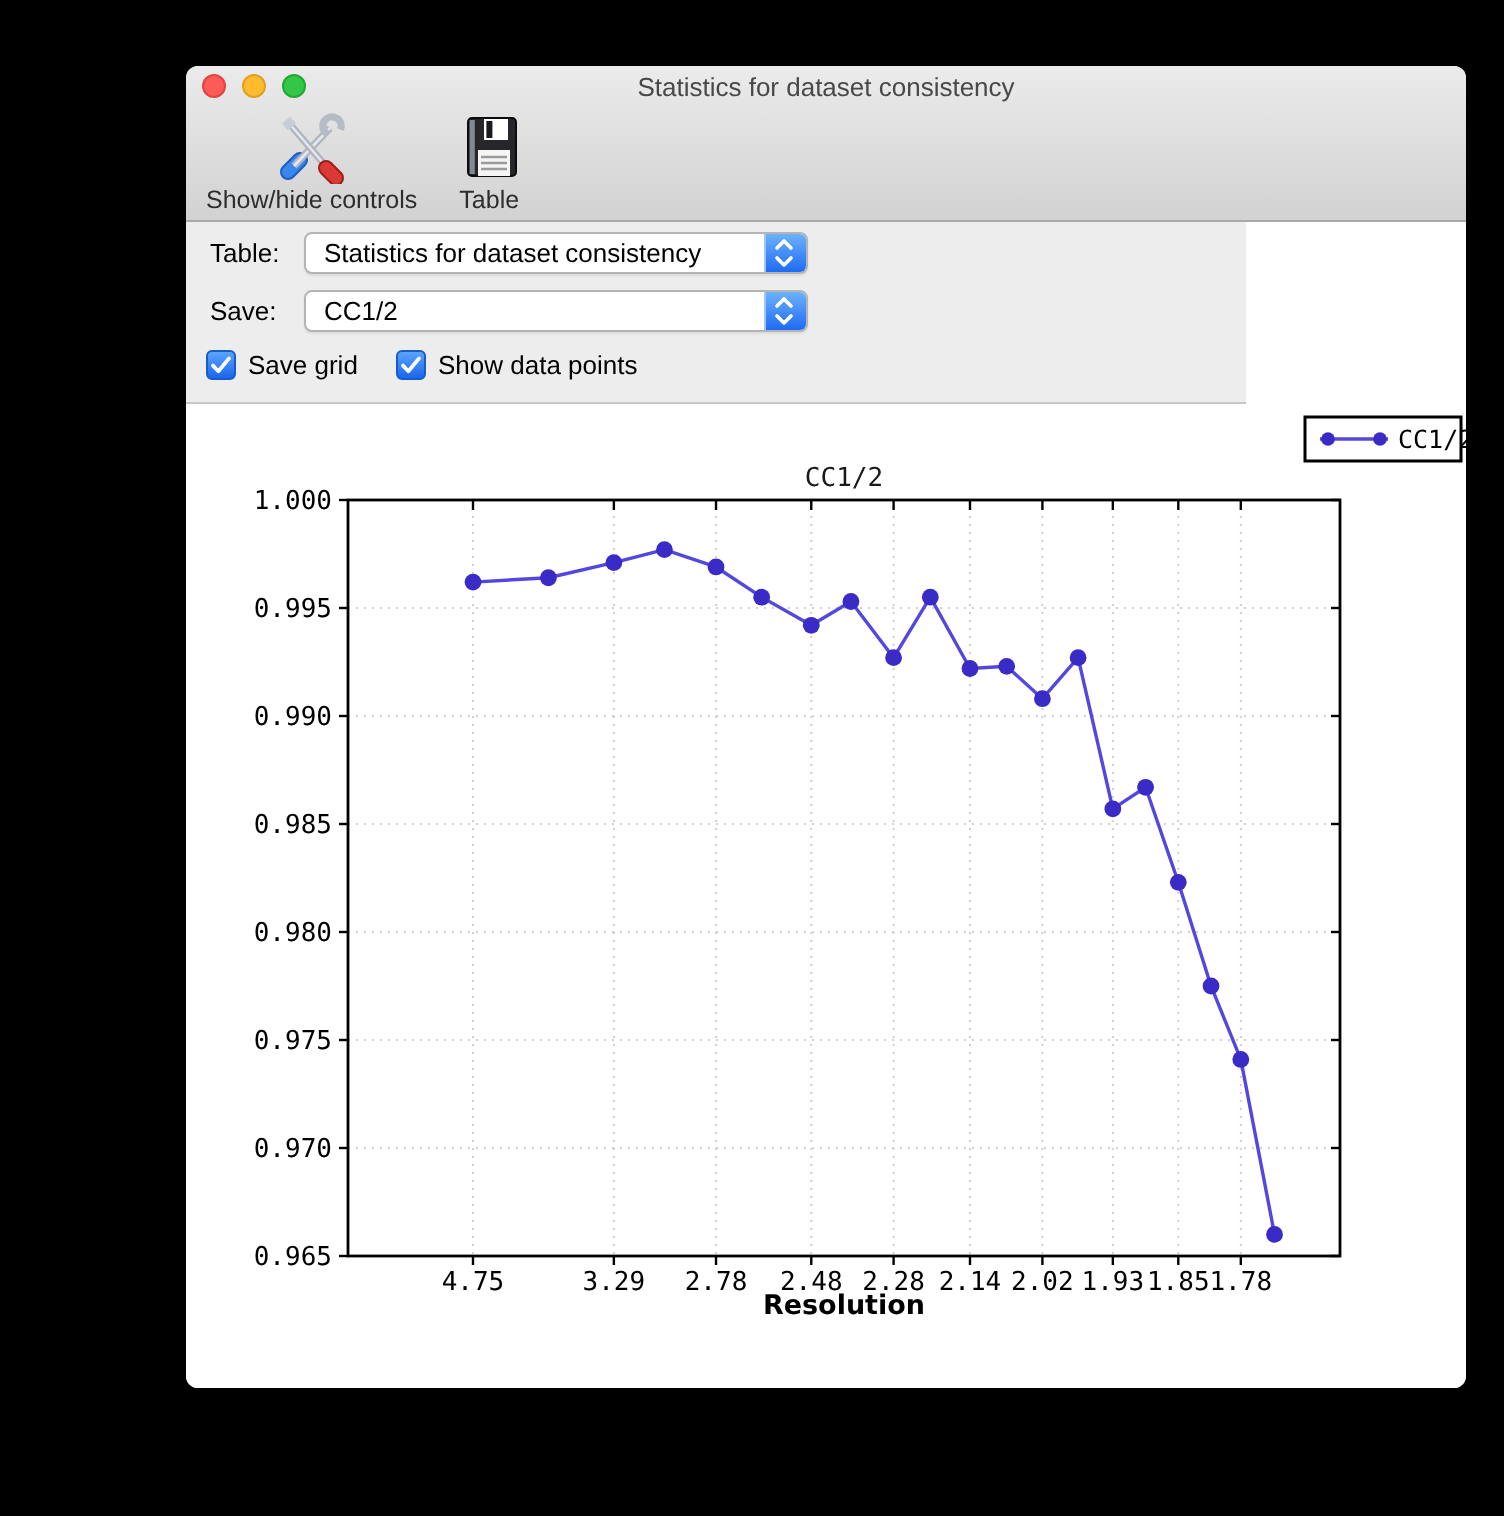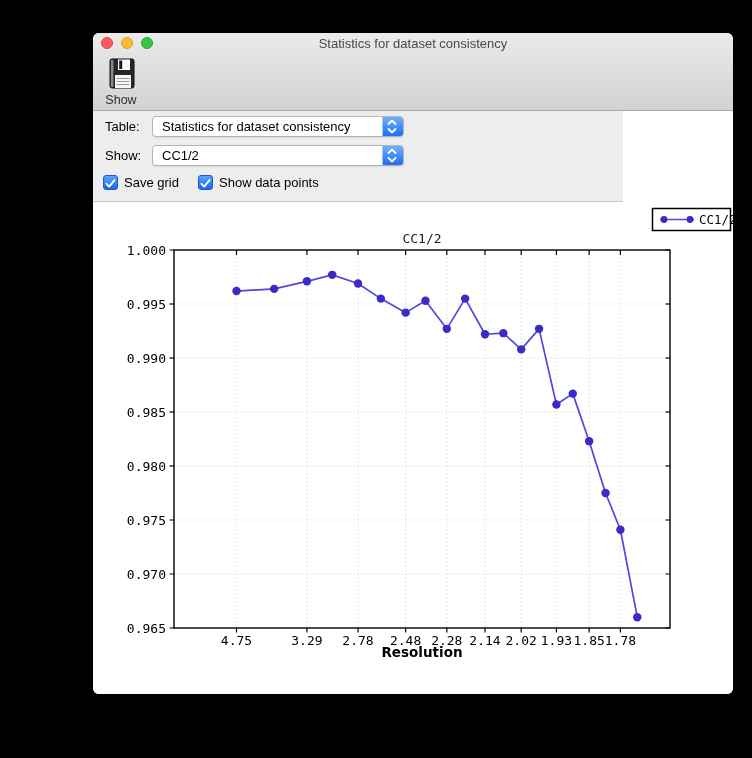--- a/index.html
+++ b/index.html
@@ -72,49 +72,66 @@
 
   <div class="header">
     <div class="traffic">
       <div class="light red"></div>
       <div class="light yellow"></div>
       <div class="light green"></div>
     </div>
     <div class="window-title">Statistics for dataset consistency</div>
 
     <div class="toolbar">
+      <div class="toolbar-item">
+        <svg class="ticon" viewBox="0 0 36 36">
+
+          <line x1="6" y1="30" x2="12" y2="24" stroke="#1b5fc0" stroke-width="8" stroke-linecap="round"></line>
+          <line x1="6" y1="30" x2="12" y2="24" stroke="#3b86ec" stroke-width="6" stroke-linecap="round"></line>
+          <line x1="9" y1="27" x2="27" y2="8" stroke="#aeb5bf" stroke-width="3.6"></line>
+          <line x1="9" y1="27" x2="27" y2="8" stroke="#e3e7ec" stroke-width="1.4"></line>
+          <circle cx="28" cy="7" r="4.6" fill="none" stroke="#b6bcc6" stroke-width="3.6" stroke-dasharray="21 8" transform="rotate(120 28 7)"></circle>
+
+          <line x1="6" y1="5" x2="24" y2="26" stroke="#aeb5bf" stroke-width="3.6"></line>
+          <line x1="6" y1="5" x2="24" y2="26" stroke="#e3e7ec" stroke-width="1.3"></line>
+          <line x1="5" y1="4" x2="8" y2="7.5" stroke="#c9ced6" stroke-width="5.4"></line>
+          <line x1="25" y1="28" x2="30" y2="33" stroke="#9c1f1c" stroke-width="8" stroke-linecap="round"></line>
+          <line x1="25" y1="28" x2="30" y2="33" stroke="#da3a33" stroke-width="6" stroke-linecap="round"></line>
+        </svg>
+        <div class="tlabel">Show/hide controls</div>
+      </div>
       <div class="toolbar-item">
         <svg class="ticon" viewBox="0 0 36 36">
           <rect x="7" y="3" width="24" height="29" rx="2" fill="#26262b" stroke="#0c0c0e" stroke-width="1"></rect>
           <rect x="7.8" y="4" width="2.6" height="27" fill="#84888f"></rect>
           <rect x="15" y="3.5" width="12" height="10.5" fill="#ffffff"></rect>
           <rect x="16.2" y="4.5" width="3" height="8.5" fill="#1a1a1d"></rect>
           <rect x="12" y="19" width="16" height="13" fill="#f5f5f5"></rect>
           <line x1="13.5" y1="22.5" x2="26.5" y2="22.5" stroke="#9a9a9a" stroke-width="1.2"></line>
           <line x1="13.5" y1="25.5" x2="26.5" y2="25.5" stroke="#9a9a9a" stroke-width="1.2"></line>
           <line x1="13.5" y1="28.5" x2="26.5" y2="28.5" stroke="#9a9a9a" stroke-width="1.2"></line>
         </svg>
-        <div class="tlabel">Show</div>
+        <div class="tlabel">Table</div>
       </div>
     </div>
   </div>
 
   <div class="controls">
     <div class="ctl-label" style="left:12px;top:8px;">Table:</div>
     <div class="select" style="left:59px;top:5px;">
       <div class="sel-text">Statistics for dataset consistency</div>
       <div class="stepper">
         <svg width="18" height="19" viewBox="0 0 18 19">
           <polyline points="5.5,7 9,3.5 12.5,7" fill="none" stroke="#fff" stroke-width="1.8" stroke-linecap="round" stroke-linejoin="round"></polyline>
           <polyline points="5.5,12 9,15.5 12.5,12" fill="none" stroke="#fff" stroke-width="1.8" stroke-linecap="round" stroke-linejoin="round"></polyline>
         </svg>
       </div>
     </div>
 
-    <div class="ctl-label" style="left:12px;top:37px;">Show:</div>
+    <div class="ctl-label" style="left:12px;top:37px;">Save:</div>
     <div class="select" style="left:59px;top:34px;">
       <div class="sel-text">CC1/2</div>
       <div class="stepper">
         <svg width="18" height="19" viewBox="0 0 18 19">
           <polyline points="5.5,7 9,3.5 12.5,7" fill="none" stroke="#fff" stroke-width="1.8" stroke-linecap="round" stroke-linejoin="round"></polyline>
           <polyline points="5.5,12 9,15.5 12.5,12" fill="none" stroke="#fff" stroke-width="1.8" stroke-linecap="round" stroke-linejoin="round"></polyline>
         </svg>
       </div>
     </div>
 

